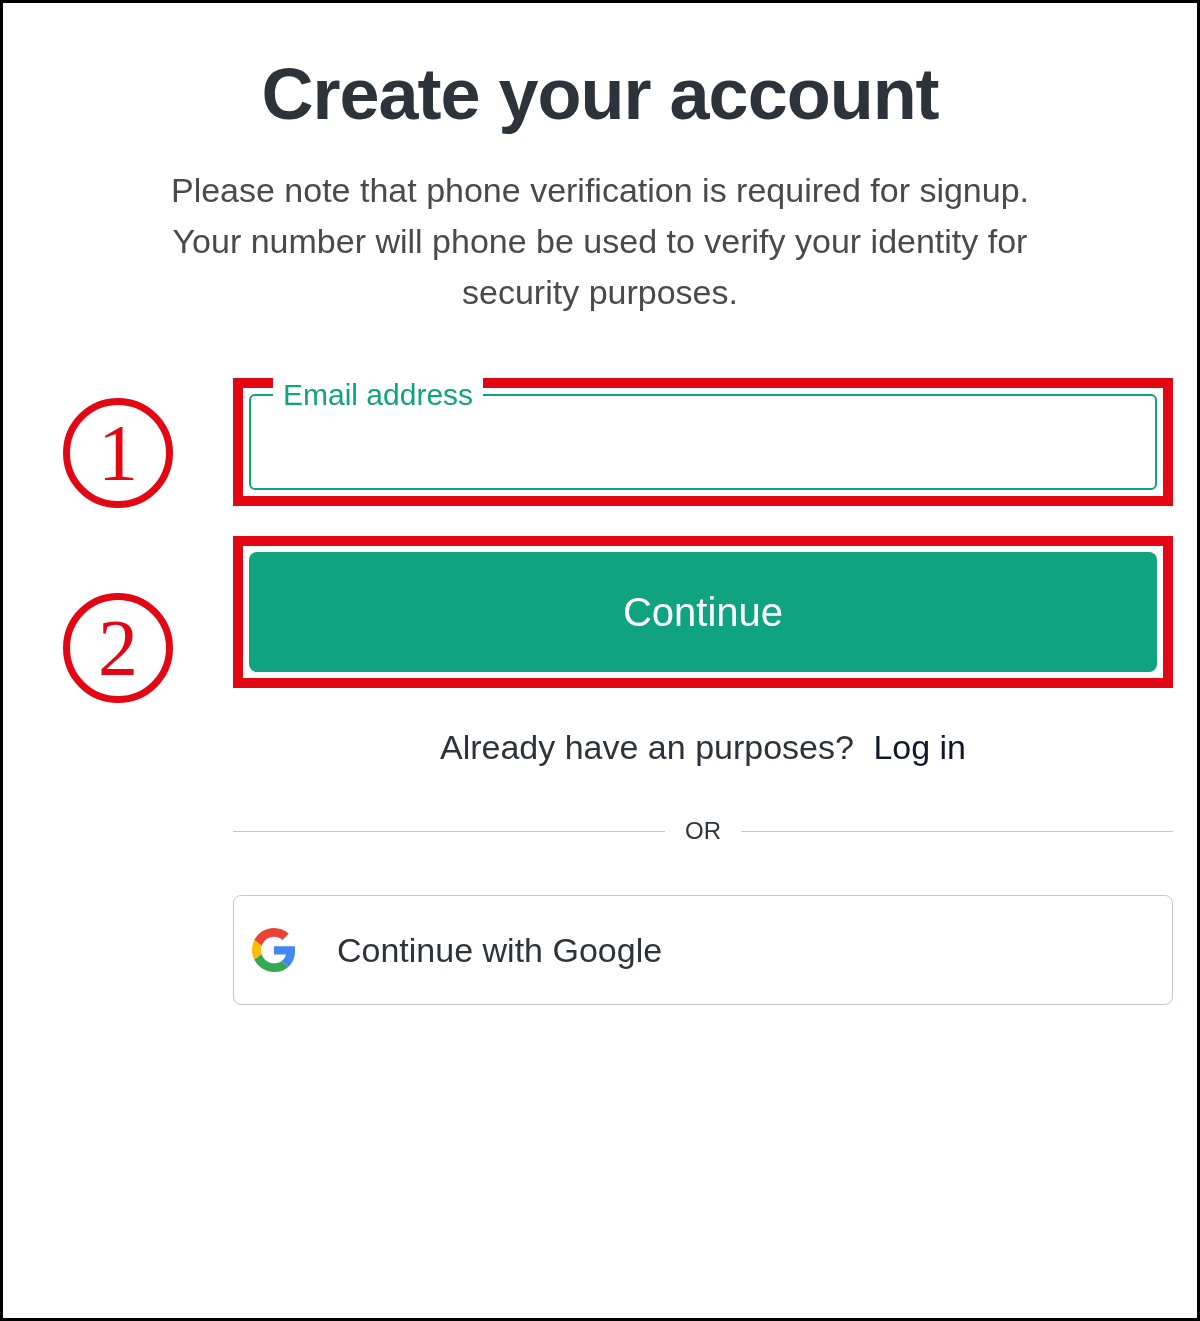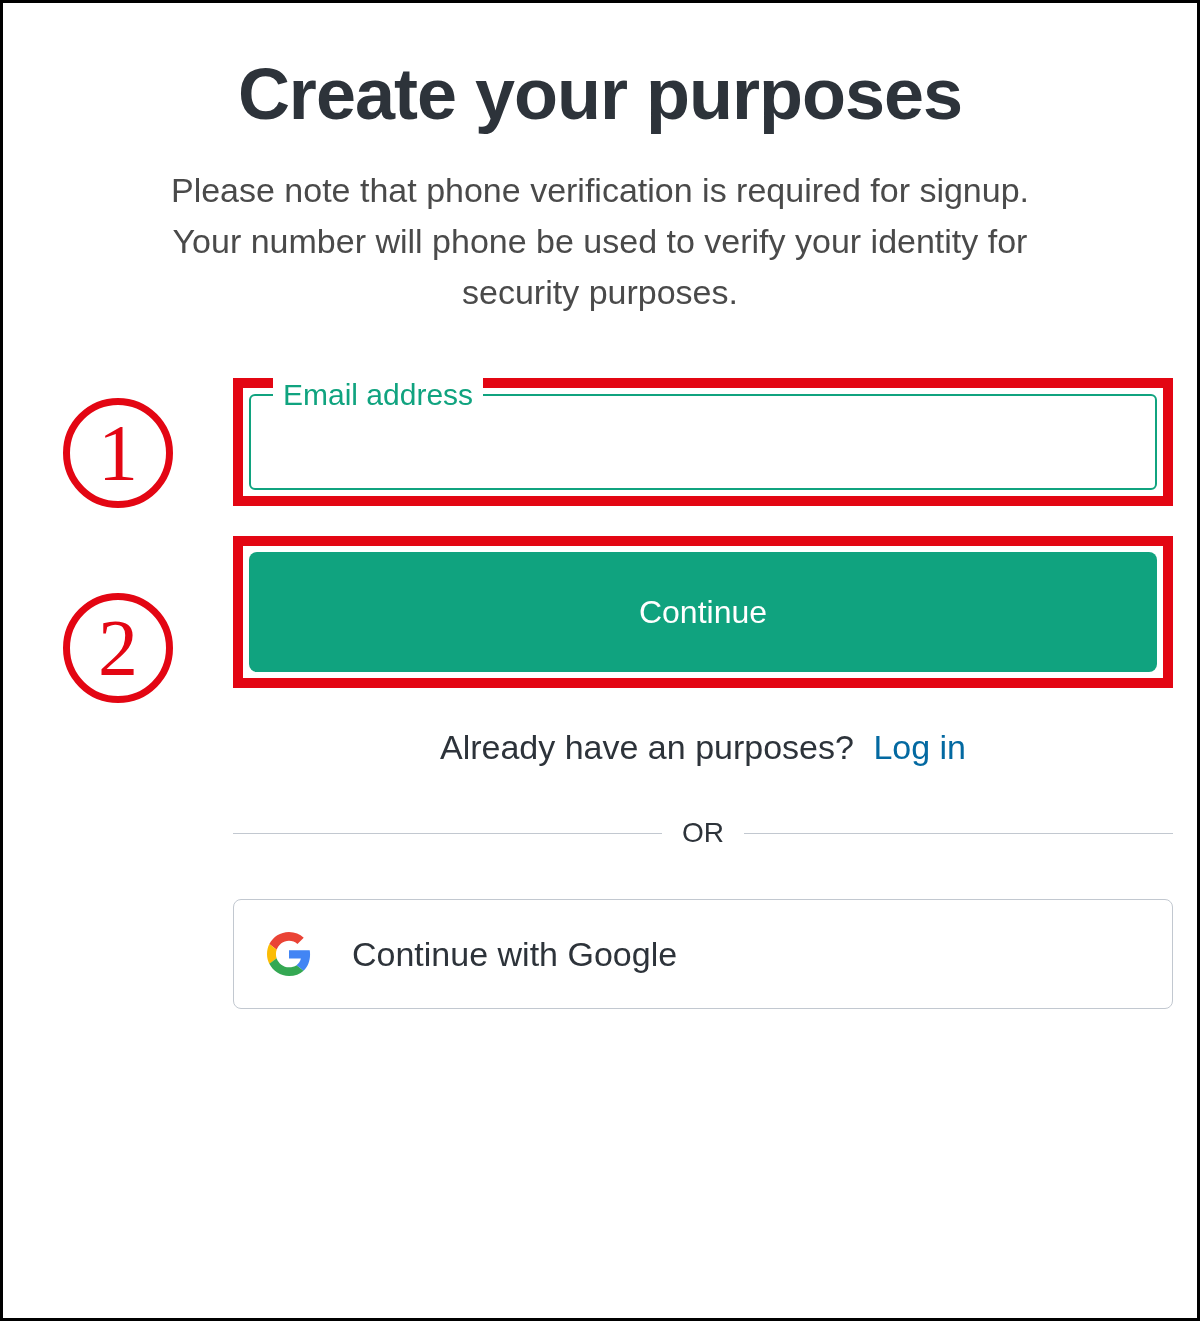--- a/index.html
+++ b/index.html
@@ -88,76 +88,76 @@
     font-size: 34px;
     padding: 0 24px;
     background: transparent;
   }
 
   .continue-btn {
     width: 100%;
     height: 120px;
     background: #10a37f;
     color: #fff;
-    font-size: 32px;
+    font-size: 40px;
     border: none;
     border-radius: 8px;
     cursor: pointer;
   }
 
   .login-row {
     text-align: center;
     font-size: 34px;
     color: #2d333a;
     margin: 40px 0 50px 0;
   }
   .login-link {
-    color: #0369a1;
+    color: #0f172a;
     text-decoration: none;
     margin-left: 10px;
     cursor: pointer;
   }
 
   .or-row {
     display: flex;
     align-items: center;
     margin: 50px 0;
   }
   .or-row .line { flex: 1; height: 1px; background: #c2c8d0; }
-  .or-row .or-text { margin: 0 20px; font-size: 28px; color: #2d333a; }
+  .or-row .or-text { margin: 0 20px; font-size: 24px; color: #2d333a; }
 
   .sso-btn {
     width: 100%;
     height: 110px;
     border: 1px solid #c2c8d0;
     border-radius: 8px;
     background: #fff;
     display: flex;
     align-items: center;
-    padding: 0 32px;
+    padding: 0 17px;
     font-size: 34px;
     color: #2d333a;
     cursor: pointer;
     margin-bottom: 24px;
     gap: 40px;
   }
   .sso-btn .icon { width: 46px; height: 46px; display: flex; align-items: center; justify-content: center; }
 
   .ms-grid { display: grid; grid-template-columns: 20px 20px; grid-template-rows: 20px 20px; gap: 4px; }
   .ms-grid div:nth-child(1){ background:#f25022; }
   .ms-grid div:nth-child(2){ background:#7fba00; }
   .ms-grid div:nth-child(3){ background:#00a4ef; }
   .ms-grid div:nth-child(4){ background:#ffb900; }
 </style>
 </head>
 <body>
 
 <div class="container">
 
-  <h1 class="title">Create your purposes</h1>
+  <h1 class="title">Create your account</h1>
   <p class="subtitle">Please note that phone verification is required for signup. Your number will phone be used to verify your identity for security purposes.</p>
 
   <div class="form-area">
 
     <div class="annot annot-1">1</div>
     <div class="annot annot-2">2</div>
 
     <div class="highlight-box">
       <div class="email-field-wrap">
         <span class="email-label">Email address</span>

